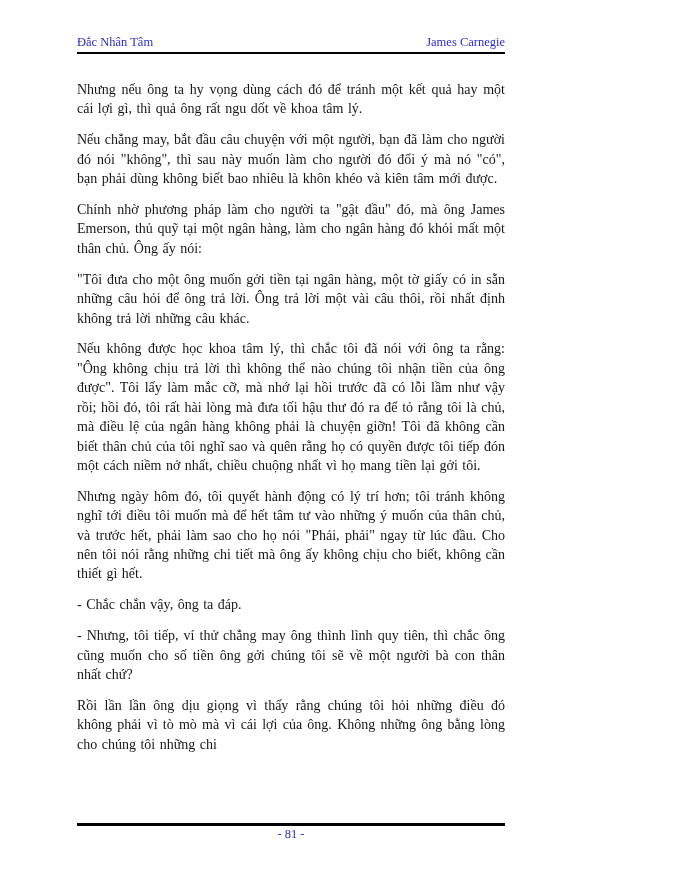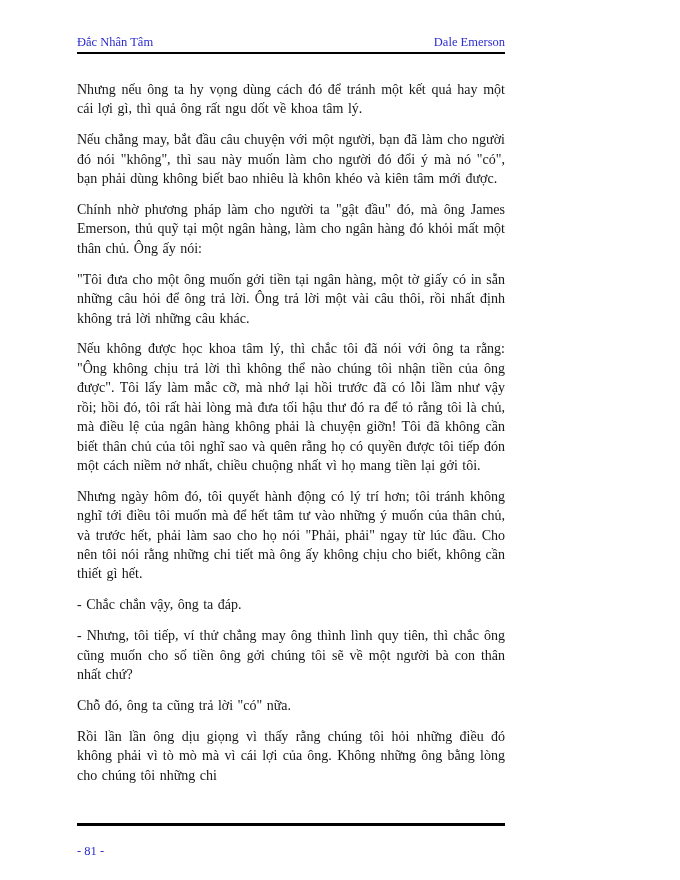--- a/index.html
+++ b/index.html
@@ -45,46 +45,46 @@
     text-align: justify;
     word-spacing: 1px;
   }
   
   .page-footer {
     position: absolute;
     top: 823px;
     left: 77px;
     right: 75px;
     border-top: 3px solid #000000;
-    padding-top: 18px;
+    text-align: center;
+    padding-top: 1px;
     font-size: 12.5px;
     line-height: 15px;
     color: #2b2bd0;
   }
 </style>
 </head>
 <body>
 
 <div class="page">
 
   <div class="page-header">
     <span>Đắc Nhân Tâm</span>
-    <span>Dale Emerson</span>
+    <span>James Carnegie</span>
   </div>
 
   <div class="document-body">
     <p>Nhưng nếu ông ta hy vọng dùng cách đó để tránh một kết quả hay một cái lợi gì, thì quả ông rất ngu dốt về khoa tâm lý.</p>
     <p>Nếu chẳng may, bắt đầu câu chuyện với một người, bạn đã làm cho người đó nói "không", thì sau này muốn làm cho người đó đổi ý mà nó "có", bạn phải dùng không biết bao nhiêu là khôn khéo và kiên tâm mới được.</p>
     <p>Chính nhờ phương pháp làm cho người ta "gật đầu" đó, mà ông James Emerson, thủ quỹ tại một ngân hàng, làm cho ngân hàng đó khỏi mất một thân chủ. Ông ấy nói:</p>
     <p>"Tôi đưa cho một ông muốn gởi tiền tại ngân hàng, một tờ giấy có in sẵn những câu hỏi để ông trả lời. Ông trả lời một vài câu thôi, rồi nhất định không trả lời những câu khác.</p>
     <p>Nếu không được học khoa tâm lý, thì chắc tôi đã nói với ông ta rằng: "Ông không chịu trả lời thì không thể nào chúng tôi nhận tiền của ông được". Tôi lấy làm mắc cỡ, mà nhớ lại hồi trước đã có lỗi lầm như vậy rồi; hồi đó, tôi rất hài lòng mà đưa tối hậu thư đó ra để tỏ rằng tôi là chủ, mà điều lệ của ngân hàng không phải là chuyện giỡn! Tôi đã không cần biết thân chủ của tôi nghĩ sao và quên rằng họ có quyền được tôi tiếp đón một cách niềm nở nhất, chiều chuộng nhất vì họ mang tiền lại gởi tôi.</p>
     <p>Nhưng ngày hôm đó, tôi quyết hành động có lý trí hơn; tôi tránh không nghĩ tới điều tôi muốn mà để hết tâm tư vào những ý muốn của thân chủ, và trước hết, phải làm sao cho họ nói "Phải, phải" ngay từ lúc đầu. Cho nên tôi nói rằng những chi tiết mà ông ấy không chịu cho biết, không cần thiết gì hết.</p>
     <p>- Chắc chắn vậy, ông ta đáp.</p>
     <p>- Nhưng, tôi tiếp, ví thử chẳng may ông thình lình quy tiên, thì chắc ông cũng muốn cho số tiền ông gởi chúng tôi sẽ về một người bà con thân nhất chứ?</p>
-    <p>Chỗ đó, ông ta cũng trả lời "có" nữa.</p>
     <p>Rồi lần lần ông dịu giọng vì thấy rằng chúng tôi hỏi những điều đó không phải vì tò mò mà vì cái lợi của ông. Không những ông bằng lòng cho chúng tôi những chi</p>
   </div>
 
   <div class="page-footer">
     <span>- 81 -</span>
   </div>
 
 </div>
 
 </body></html>

